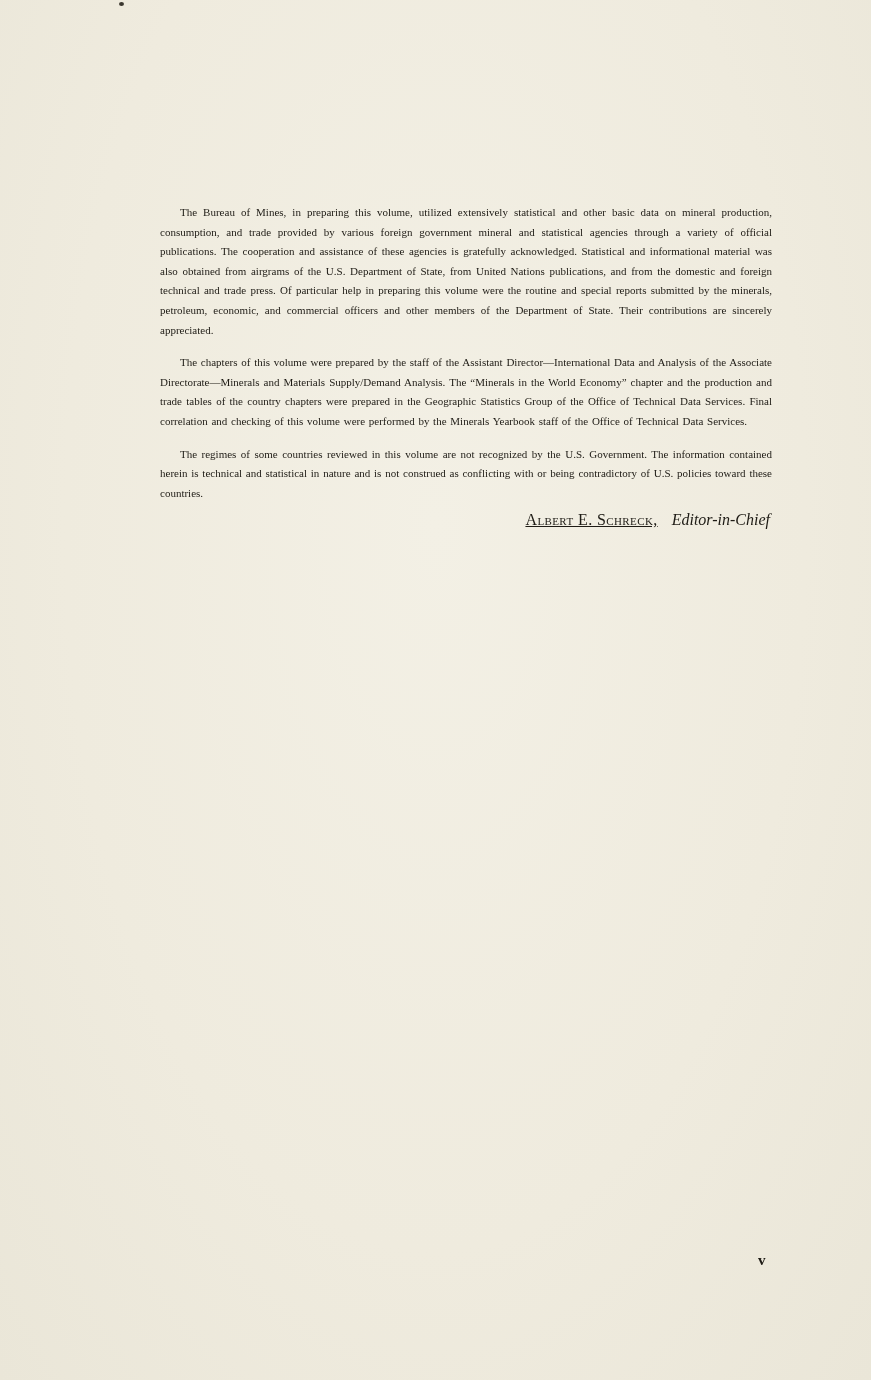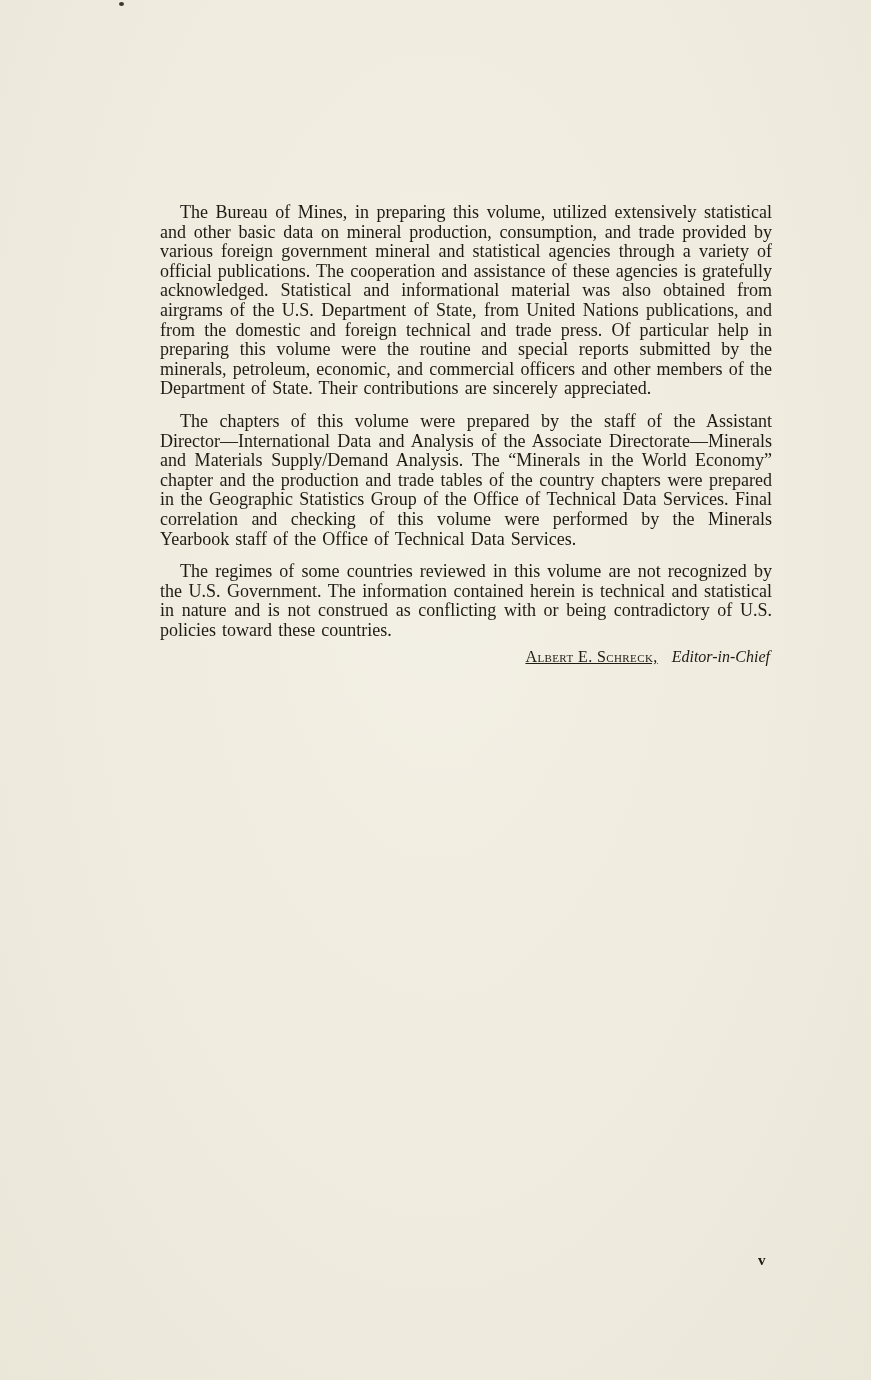--- a/index.html
+++ b/index.html
@@ -36,21 +36,21 @@
     width: 612px;
   }
   .title {
     font-size: 31px;
     font-weight: 700;
     text-align: center;
     letter-spacing: 0.4px;
     margin: 0 0 33px 0;
   }
   .para {
-    font-size: 18px;
+    font-size: 11px;
     line-height: 19.6px;
     text-align: justify;
     margin: 0 0 13px 0;
     text-indent: 20px;
     word-spacing: 0.09em;
   }
   .para:last-of-type {
     margin-bottom: 0;
   }
   .signature {

